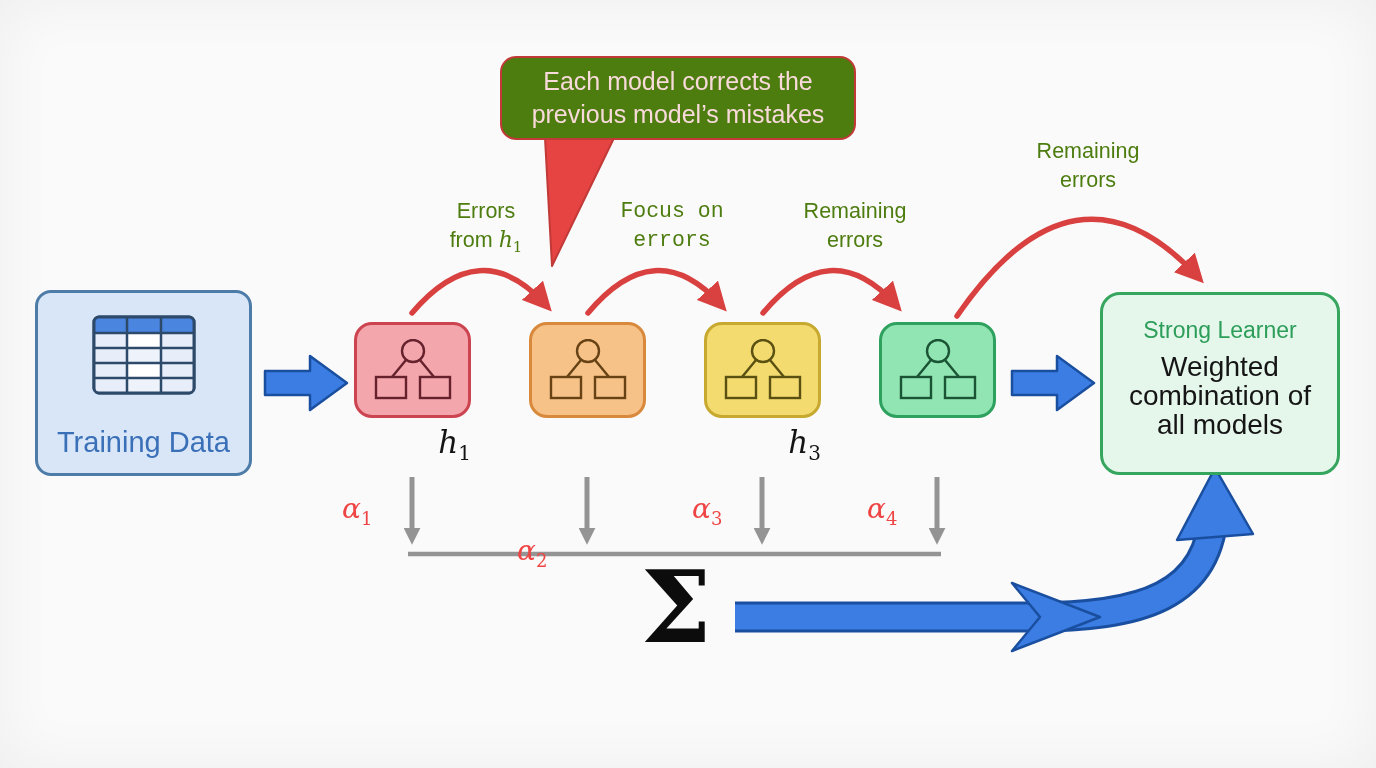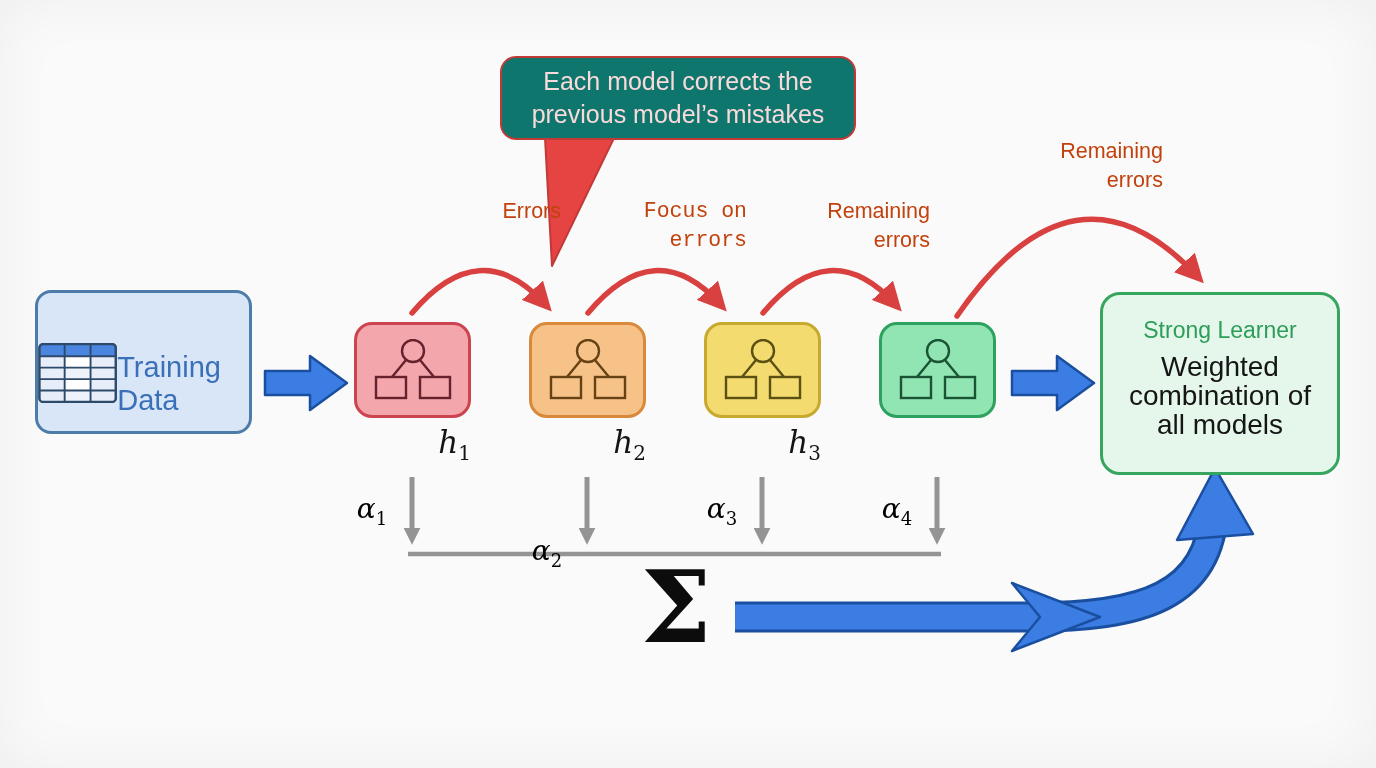--- a/index.html
+++ b/index.html
@@ -8,33 +8,33 @@
     background:#fbfafa;
     font-family:"Liberation Sans",sans-serif;
     box-shadow:inset 0 0 60px rgba(0,0,0,0.05);
   }
   .abs{position:absolute;}
   svg.layer{position:absolute;left:0;top:0;}
 
   
   #bubble{
     left:500px;top:56px;width:356px;height:84px;
-    background:#0f766e;border:2px solid #c13a38;border-radius:16px;
+    background:#4d7c0f;border:2px solid #c13a38;border-radius:16px;
     box-sizing:border-box;
     display:flex;align-items:center;justify-content:center;text-align:center;
     color:#f8dada;font-size:25px;line-height:33px;font-weight:500;
     white-space:pre-line;z-index:3;
   }
 
   
   #training-box{
-    left:35px;top:290px;width:217px;height:144px;
+    left:35px;top:290px;width:217px;height:186px;
     background:#d9e6f8;border:3px solid #4d7ca8;border-radius:16px;
     box-sizing:border-box;z-index:2;
-    display:flex;align-items:center;
+    display:flex;flex-direction:column;align-items:center;
   }
   #training-label{
     margin-top:auto;margin-bottom:14px;
     color:#3a70b8;font-size:29px;font-weight:500;
   }
 
   
   .model-box{
     top:322px;width:117px;height:96px;border-radius:18px;
     box-sizing:border-box;border:3.5px solid;z-index:2;
@@ -47,30 +47,30 @@
 
   .h-label{
     top:424px;width:117px;text-align:right;
     font-family:"DejaVu Serif",serif;font-style:italic;
     font-size:31px;color:#141414;z-index:2;
   }
   .h-label sub,.alpha-label sub{font-style:normal;font-size:20px;}
   #h-label-1{left:354px;} #h-label-2{left:529px;} #h-label-3{left:704px;} #h-label-4{left:879px;}
 
   .alpha-label{
-    top:492px;width:60px;text-align:center;
+    top:492px;width:60px;text-align:left;
     font-family:"DejaVu Serif",serif;font-style:italic;
-    font-size:28px;color:#000000;z-index:2;
+    font-size:28px;color:#ef4444;z-index:2;
   }
   .alpha-label sub{font-size:18px;}
   #alpha-1{left:342px;} #alpha-2{left:517px;margin-top:42px;} #alpha-3{left:692px;} #alpha-4{left:867px;}
 
   
   .arc-label{
-    width:150px;text-align:right;color:#c2410c;
+    width:150px;text-align:center;color:#4d7c0f;
     font-size:21.5px;line-height:28.5px;font-weight:500;z-index:2;
   }
   #arc-label-1{left:411px;top:197px;}
   #arc-label-2{left:597px;top:197px;font-family:Liberation Mono, monospace;}
   #arc-label-3{left:780px;top:197px;}
   #arc-label-4{left:1013px;top:137px;}
   .arc-label .math{font-family:"DejaVu Serif",serif;font-style:italic;font-weight:normal;font-size:22px;}
   .arc-label sub{font-style:normal;font-size:15px;font-family:"DejaVu Serif",serif;}
 
   
@@ -181,30 +181,30 @@
       <g fill="none" stroke="currentColor" stroke-width="2.4">
         <circle cx="40" cy="12" r="11"></circle>
         <path d="M33,21 L19,38 M47,21 L61,38"></path>
         <rect x="3" y="38" width="30" height="21"></rect>
         <rect x="47" y="38" width="30" height="21"></rect>
       </g>
     </svg>
   </div>
 
   <div id="h-label-1" class="abs h-label"><i>h</i><sub>1</sub></div>
-  <div id="h-label-2" class="abs h-label"><i>h</i><sub>2</sub></div>
   <div id="h-label-3" class="abs h-label"><i>h</i><sub>3</sub></div>
 
   <div id="alpha-1" class="abs alpha-label"><span>α</span><sub>1</sub></div>
   <div id="alpha-2" class="abs alpha-label"><span>α</span><sub>2</sub></div>
   <div id="alpha-3" class="abs alpha-label"><span>α</span><sub>3</sub></div>
   <div id="alpha-4" class="abs alpha-label"><span>α</span><sub>4</sub></div>
 
   <div id="arc-label-1" class="abs arc-label">
     <div>Errors</div>
+    <div><span>from </span><span class="math">h</span><sub>1</sub></div>
   </div>
   <div id="arc-label-2" class="abs arc-label">
     <div>Focus on</div>
     <div>errors</div>
   </div>
   <div id="arc-label-3" class="abs arc-label">
     <div>Remaining</div>
     <div>errors</div>
   </div>
   <div id="arc-label-4" class="abs arc-label">

